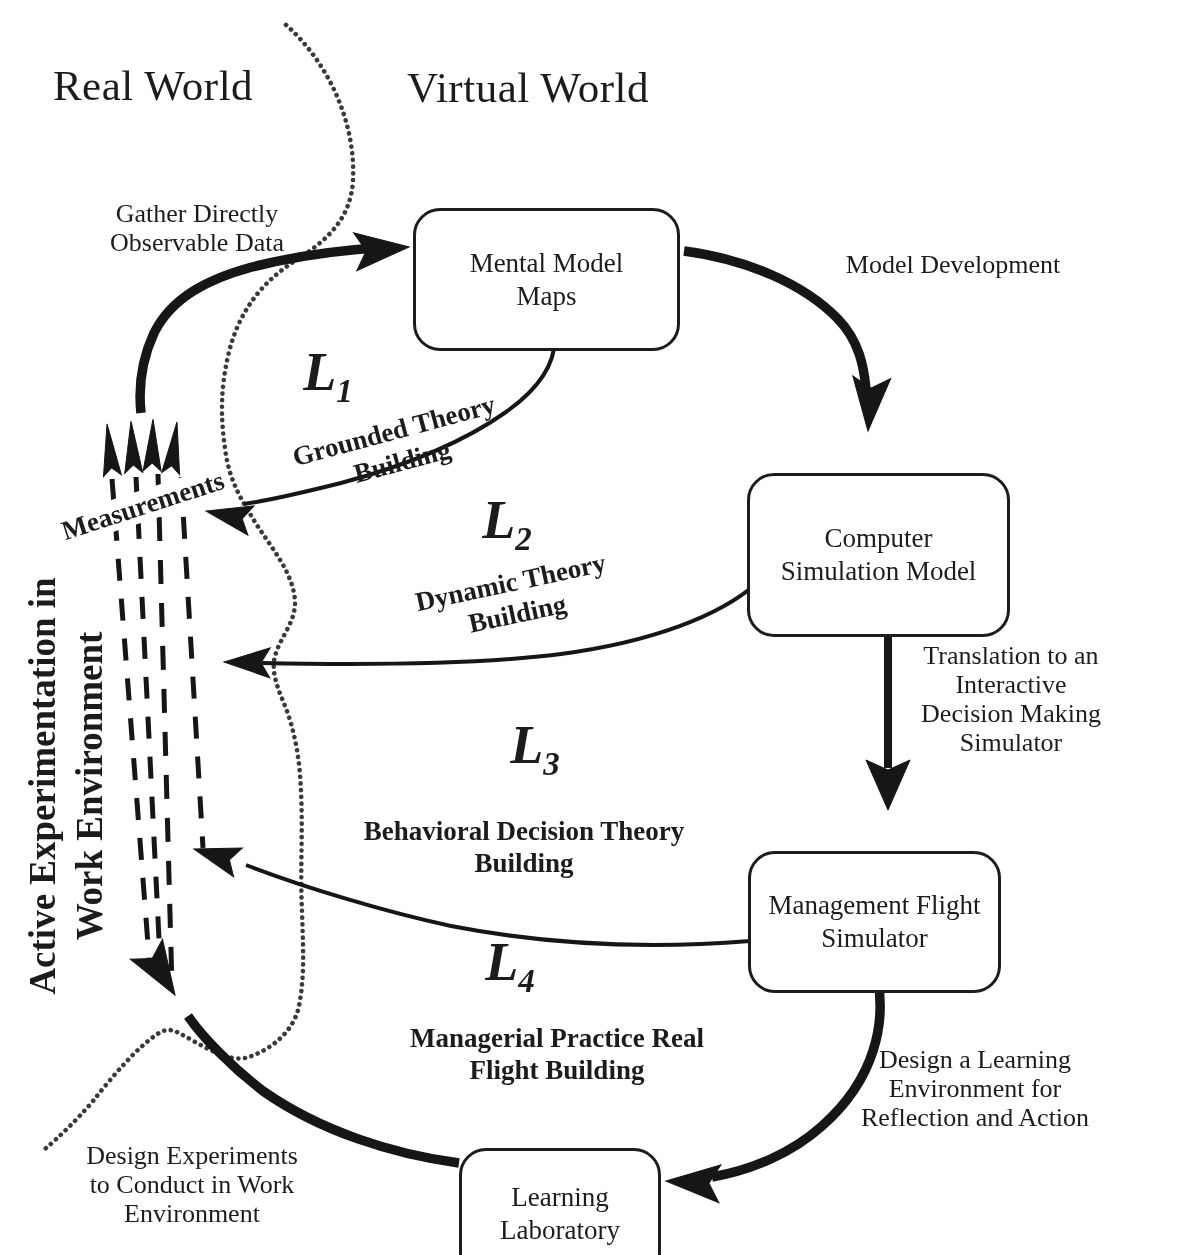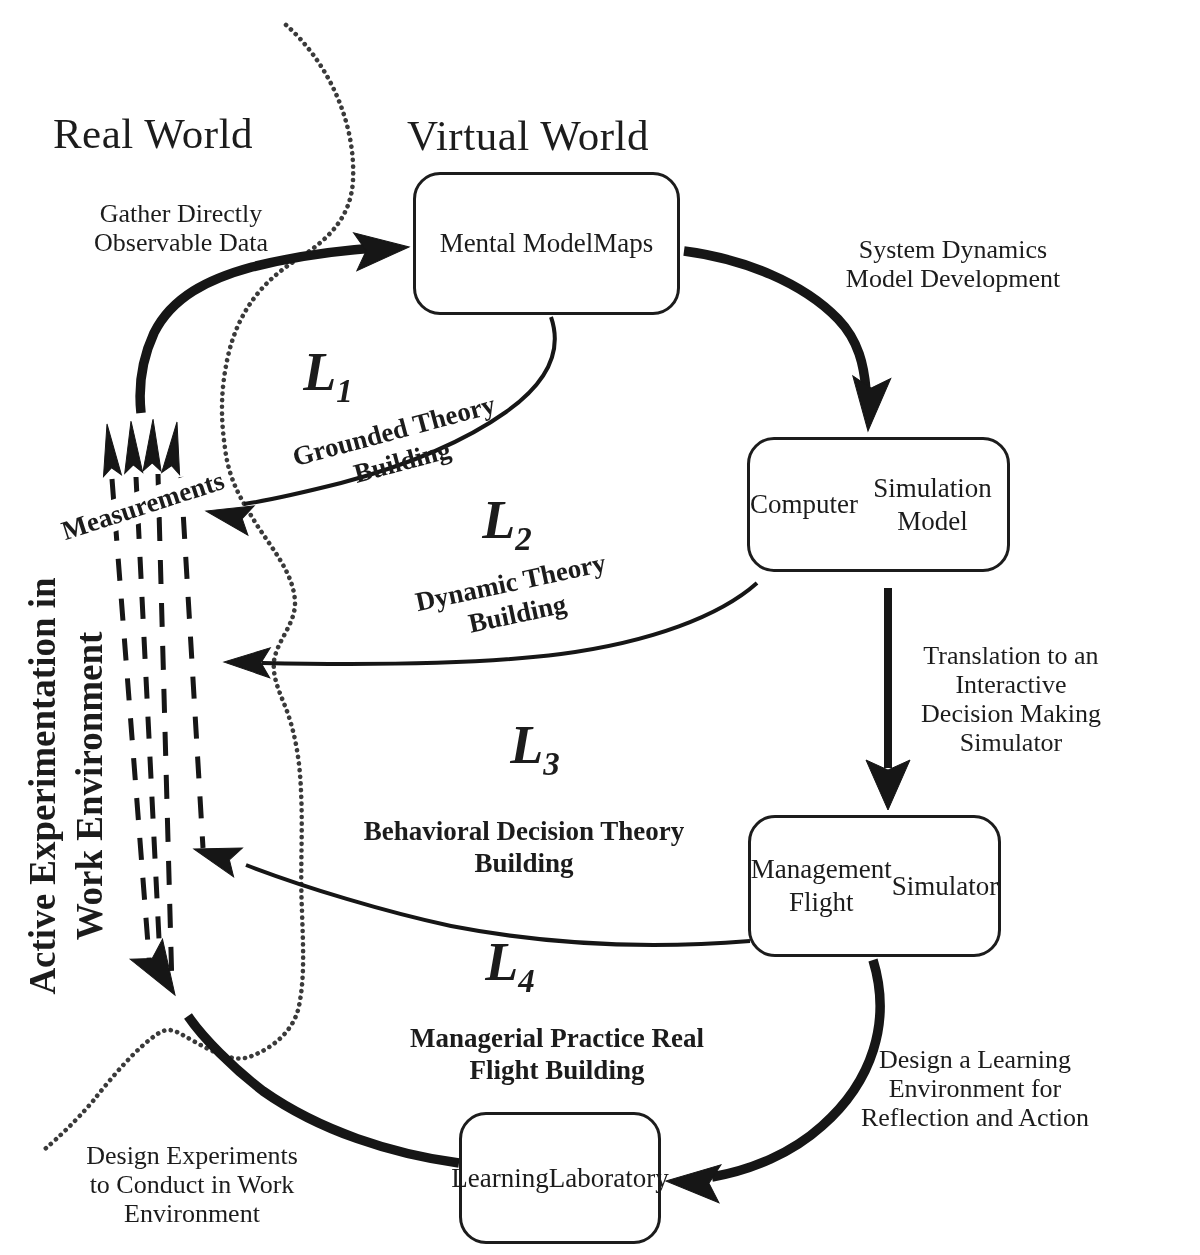--- a/index.html
+++ b/index.html
@@ -3,32 +3,33 @@
 <meta charset="utf-8">
 <style>
   html,body{margin:0;padding:0;background:#e8e8e8;}
   .stage{
     position:relative;width:1200px;height:1255px;background:#ffffff;
     font-family:"Liberation Serif","DejaVu Serif",serif;color:#1c1c1c;
     overflow:hidden;margin:0 auto;
   }
   .stage svg{position:absolute;left:0;top:0;z-index:1;}
   .abs{position:absolute;transform:translate(-50%,-50%);text-align:center;z-index:3;}
-  .h1{font-size:43px;letter-spacing:.5px;white-space:nowrap;margin-top:48px;}
+  .h1{font-size:43px;letter-spacing:.5px;white-space:nowrap;}
   .flow{font-size:26px;line-height:29px;white-space:nowrap;}
   .theory{font-size:27px;font-weight:700;line-height:32px;white-space:nowrap;}
   .loop{font-size:54px;font-weight:700;white-space:nowrap;font-style:italic;}
   .loop sub{font-size:33px;font-weight:700;line-height:0;}
   .meas{font-size:27px;font-weight:700;background:#fff;padding:0 4px;white-space:nowrap;}
   .vert{font-weight:700;font-size:37px;line-height:47px;white-space:nowrap;}
   .node{
     position:absolute;z-index:2;background:#fff;border:3px solid #1c1c1c;
-    border-radius:27px;display:flex;flex-direction:row;justify-content:center;
+    border-radius:27px;display:flex;flex-direction:column;justify-content:center;
     align-items:center;font-size:27px;line-height:33px;box-sizing:border-box;
     text-align:center;
+    margin-top:36px;
   }
 </style>
 </head>
 <body>
 
 <div class="stage">
 
   <svg width="1200" height="1255" viewBox="0 0 1200 1255">
 
     <path d="M 286 25 C 326 60, 356 120, 353 180 C 351 222, 322 243, 298 259
@@ -91,21 +92,21 @@
 
   <div class="abs vert" style="left:66px;top:786px;transform:translate(-50%,-50%) rotate(-90deg)">
     <div>Active Experimentation in</div>
     <div>Work Environment</div>
   </div>
 
   <div class="node" style="left:413px;top:172px;width:267px;height:143px">
     <div>Mental Model</div>
     <div>Maps</div>
   </div>
-  <div class="node" style="left:747px;top:437px;width:263px;height:135px">
+  <div class="node" style="left:747px;top:437px;width:263px;height:164px">
     <div>Computer</div>
     <div>Simulation Model</div>
   </div>
   <div class="node" style="left:748px;top:815px;width:253px;height:142px">
     <div>Management Flight</div>
     <div>Simulator</div>
   </div>
   <div class="node" style="left:459px;top:1112px;width:202px;height:132px">
     <div>Learning</div>
     <div>Laboratory</div>
@@ -134,26 +135,25 @@
   </div>
   <div class="abs theory" style="left:524px;top:847px">
     <div>Behavioral Decision Theory</div>
     <div>Building</div>
   </div>
   <div class="abs theory" style="left:557px;top:1054px">
     <div>Managerial Practice Real</div>
     <div>Flight Building</div>
   </div>
 
-  <div class="abs flow" style="left:181px;top:228px">
+  <div class="abs flow" style="left:197px;top:228px">
     <div>Gather Directly</div>
     <div>Observable Data</div>
   </div>
   <div class="abs flow" style="left:953px;top:264px">
-    <div>System Dynamics</div>
     <div>Model Development</div>
   </div>
   <div class="abs flow" style="left:1011px;top:699px">
     <div>Translation to an</div>
     <div>Interactive</div>
     <div>Decision Making</div>
     <div>Simulator</div>
   </div>
   <div class="abs flow" style="left:975px;top:1088px">
     <div>Design a Learning</div>

